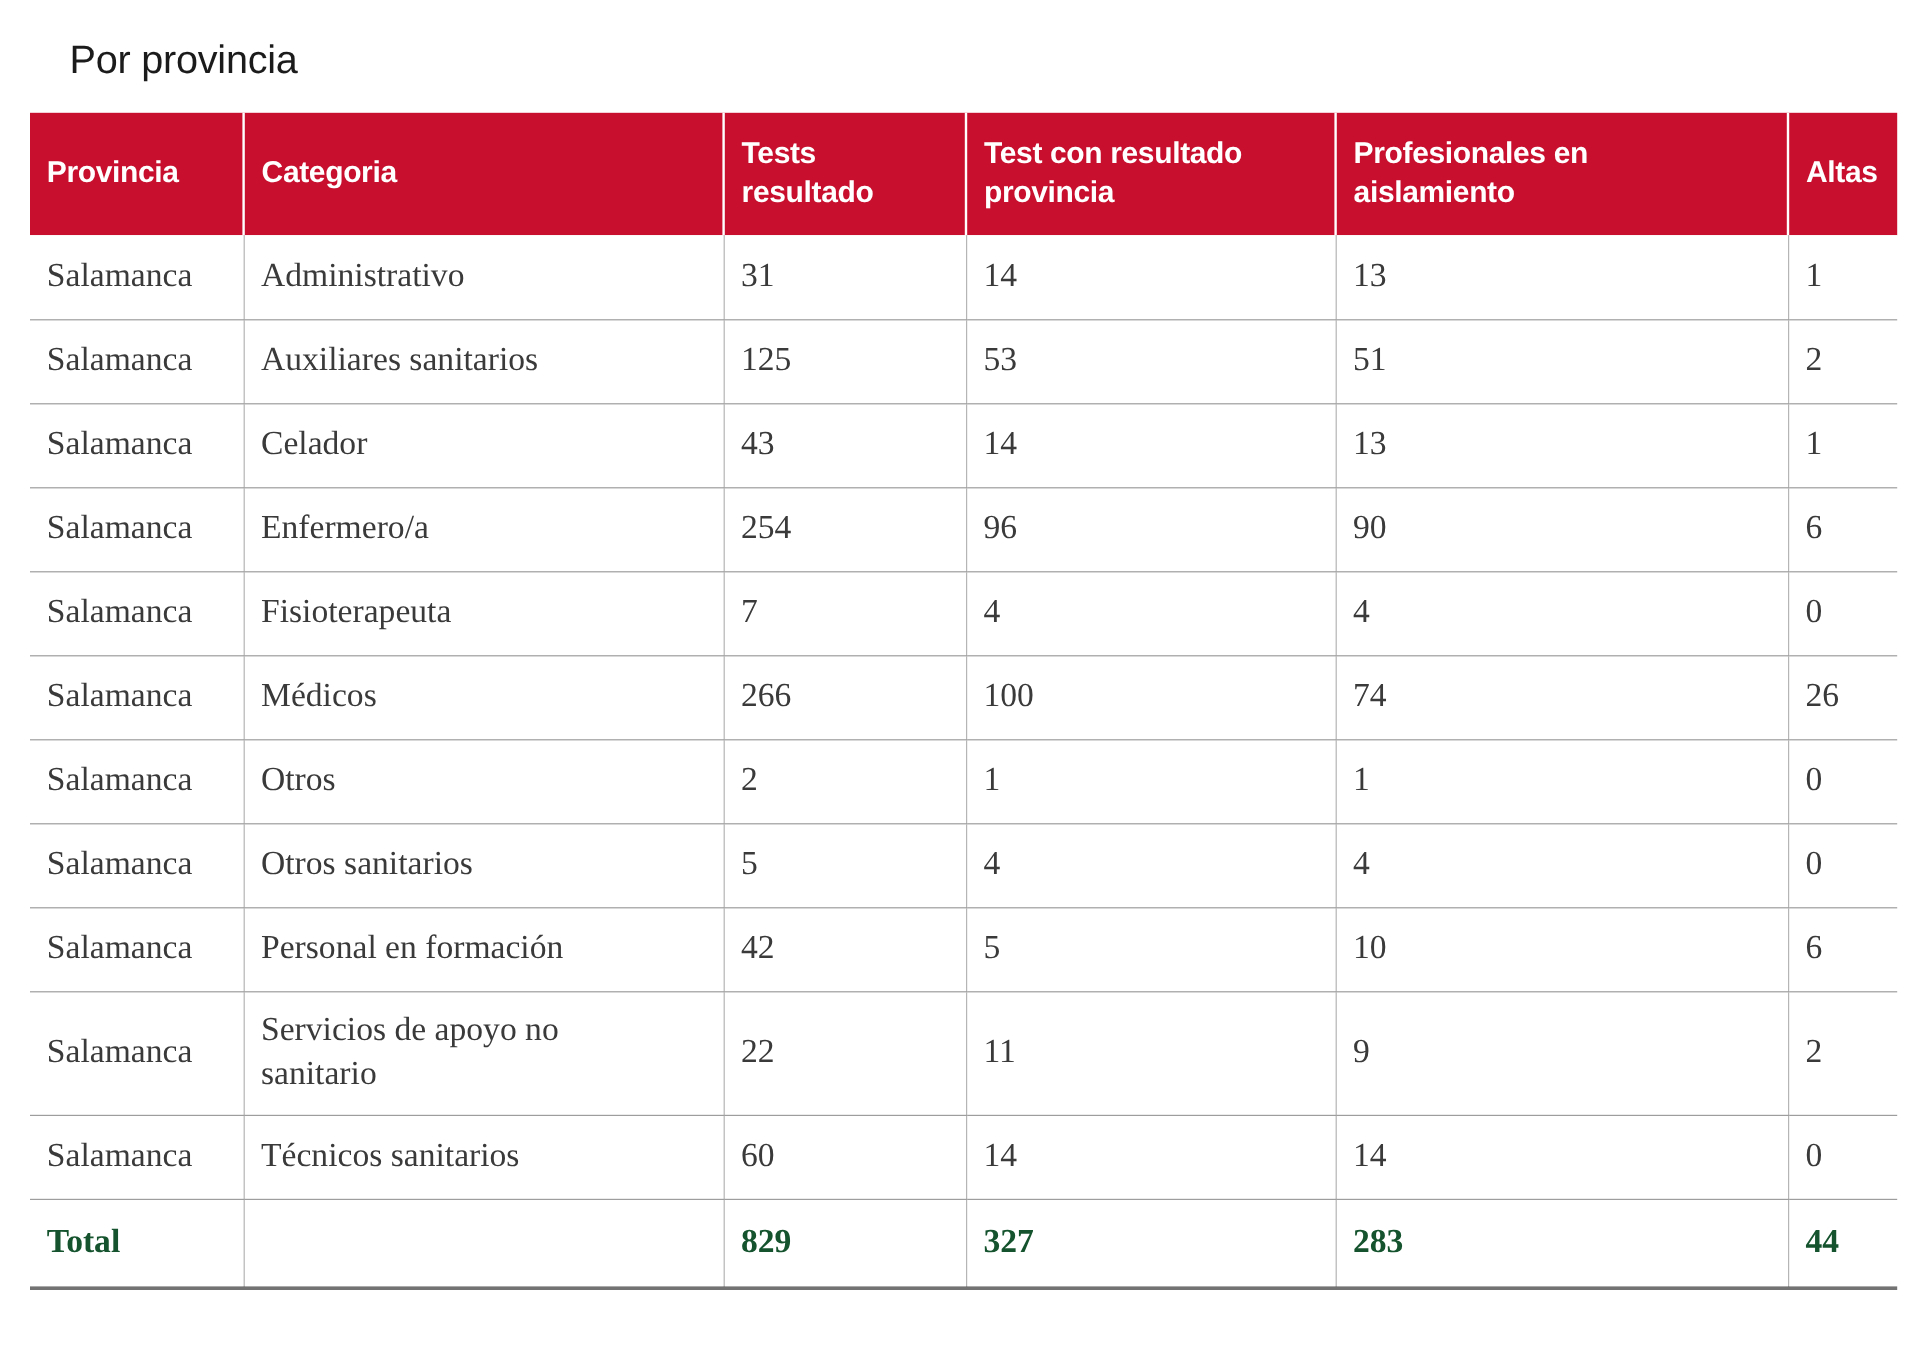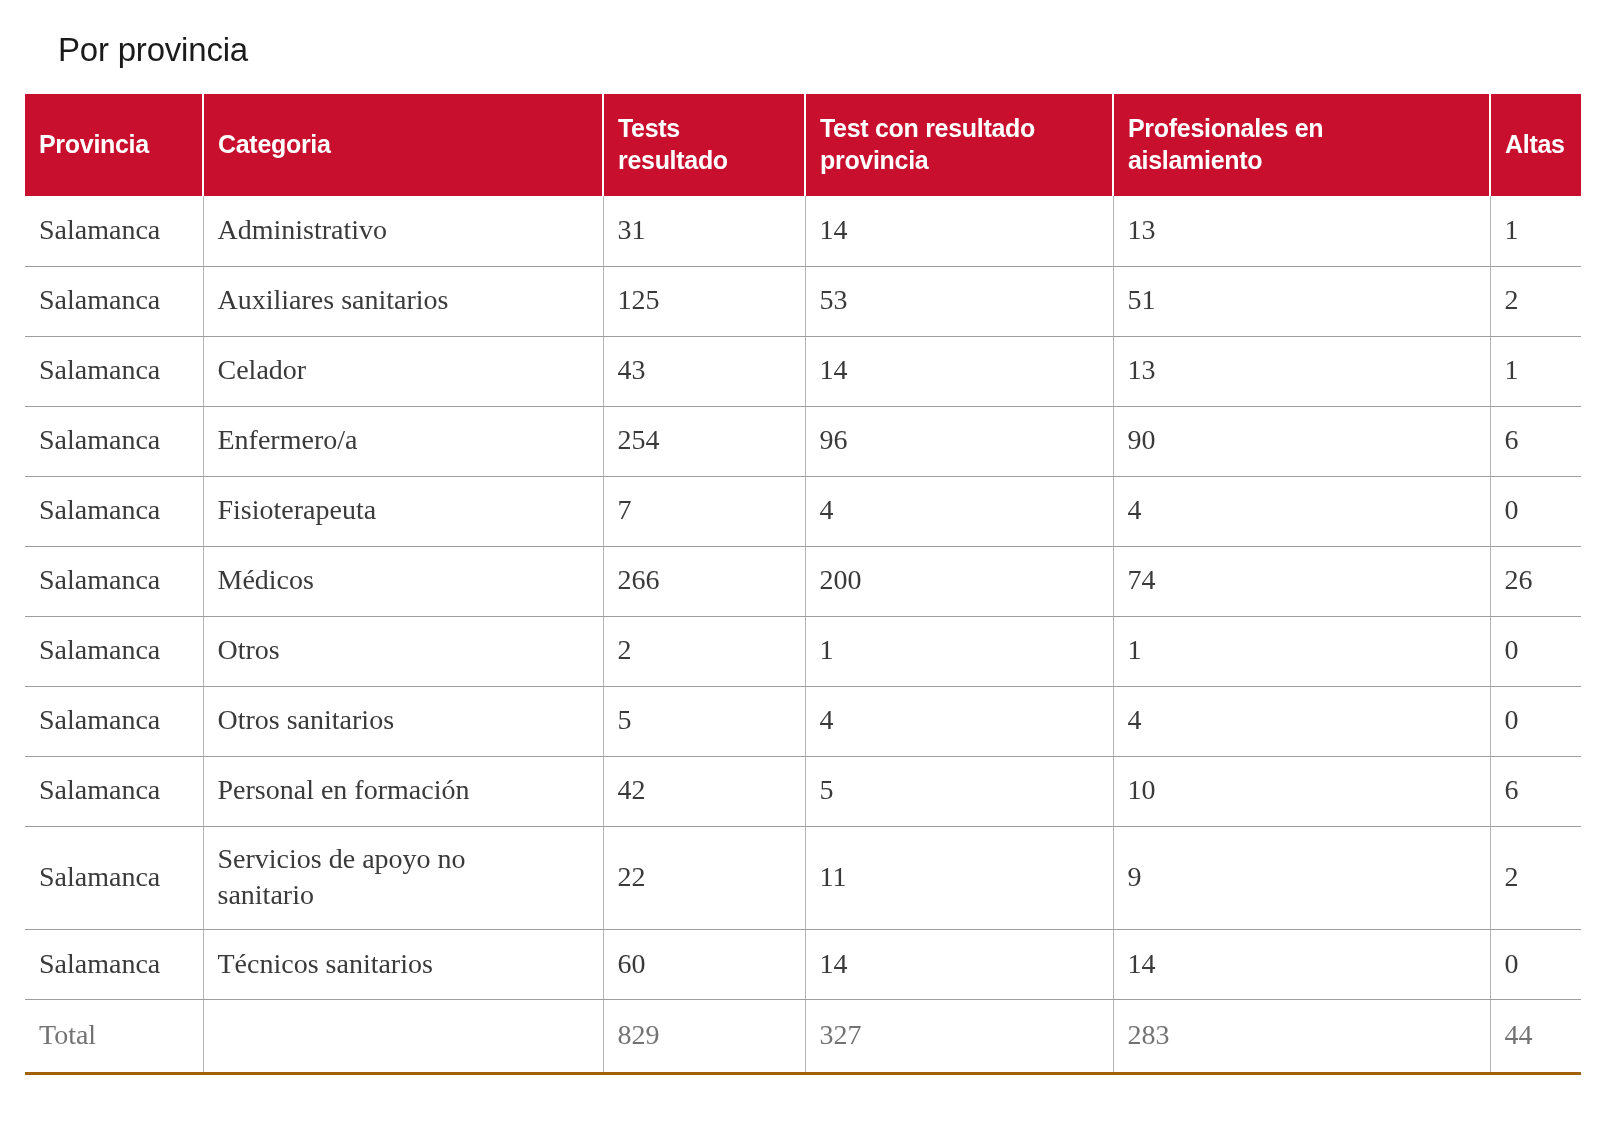--- a/index.html
+++ b/index.html
@@ -101,28 +101,28 @@
     overflow: hidden;
   }
   tbody td:last-child {
     border-right: none;
   }
   tbody tr:last-child td {
     border-bottom: none;
   }
 
   tbody tr.total-row td {
-    font-weight: normal;
-    color: #737373;
+    font-weight: bold;
+    color: #14532d;
     border-bottom: none;
     height: 74px;
   }
 
   table.data-table {
-    border-bottom: 3px solid #a16207;
+    border-bottom: 3px solid #737373;
   }
 
   
   tbody tr.tall td {
     height: 100px;
   }
   .cat-multiline {
     display: block;
     line-height: 1.3;
   }
@@ -215,21 +215,21 @@
           <td>7</td>
           <td>4</td>
           <td>4</td>
           <td>0</td>
         </tr>
 
         <tr>
           <td>Salamanca</td>
           <td>Médicos</td>
           <td>266</td>
-          <td>200</td>
+          <td>100</td>
           <td>74</td>
           <td>26</td>
         </tr>
 
         <tr>
           <td>Salamanca</td>
           <td>Otros</td>
           <td>2</td>
           <td>1</td>
           <td>1</td>

